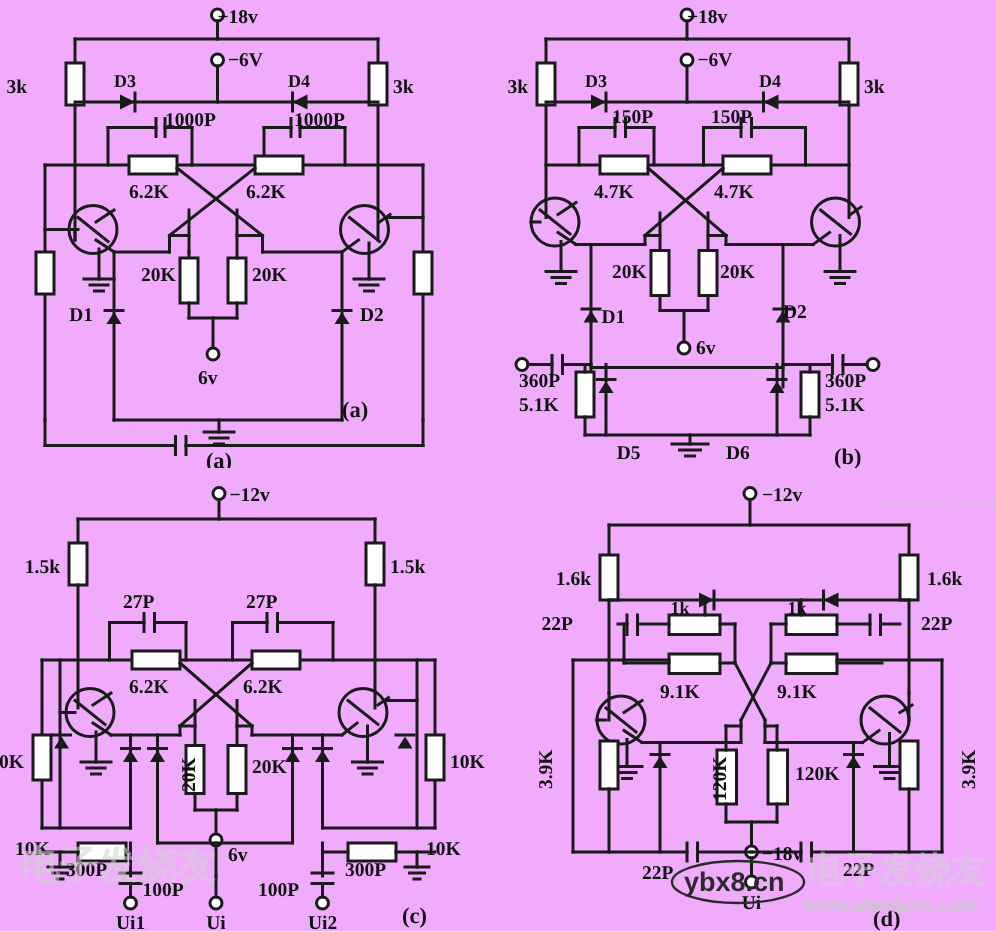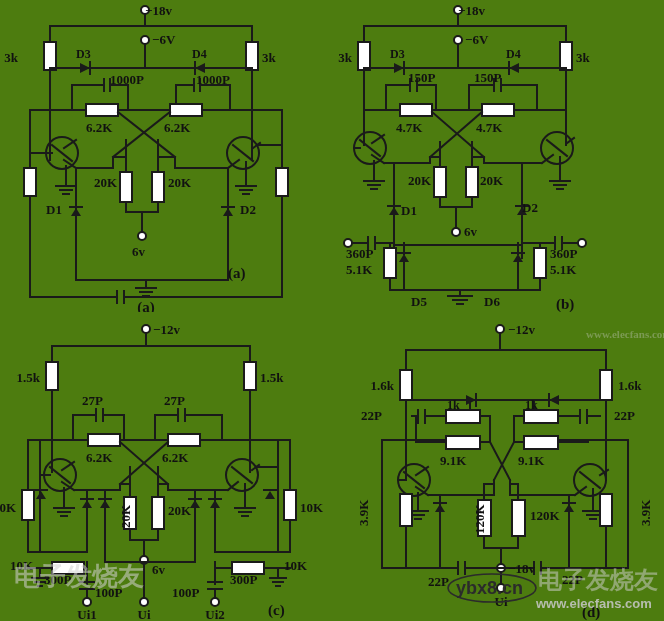--- a/index.html
+++ b/index.html
@@ -1,18 +1,18 @@
 <!DOCTYPE html>
 <html><head>
 <meta charset="utf-8">
 <title>Multivibrator Circuit Schematics</title>
 <style>
   html,body{margin:0;padding:0;background:#ffffff;}
   body{font-family:"Liberation Serif", serif;}
-  #sheet{position:relative;width:664px;height:621px;background:#4d7c0f;overflow:hidden;}
+  #sheet{position:relative;width:664px;height:621px;background:#f0abfc;overflow:hidden;}
   .panel{position:absolute;}
   svg{display:block;}
   .wire{stroke:#1a1a1a;stroke-width:2;fill:none;stroke-linecap:square;}
   .box{stroke:#1a1a1a;stroke-width:2;fill:#ffffff;}
   .solid{fill:#1a1a1a;stroke:none;}
   .node{fill:#ffffff;stroke:#1a1a1a;stroke-width:2;}
   text{font-family:"Liberation Serif", serif;fill:#111;font-weight:bold;}
   .lbl{font-size:13px;}
   .lbl-sm{font-size:12px;}
   .lbl-pan{font-size:15px;}

